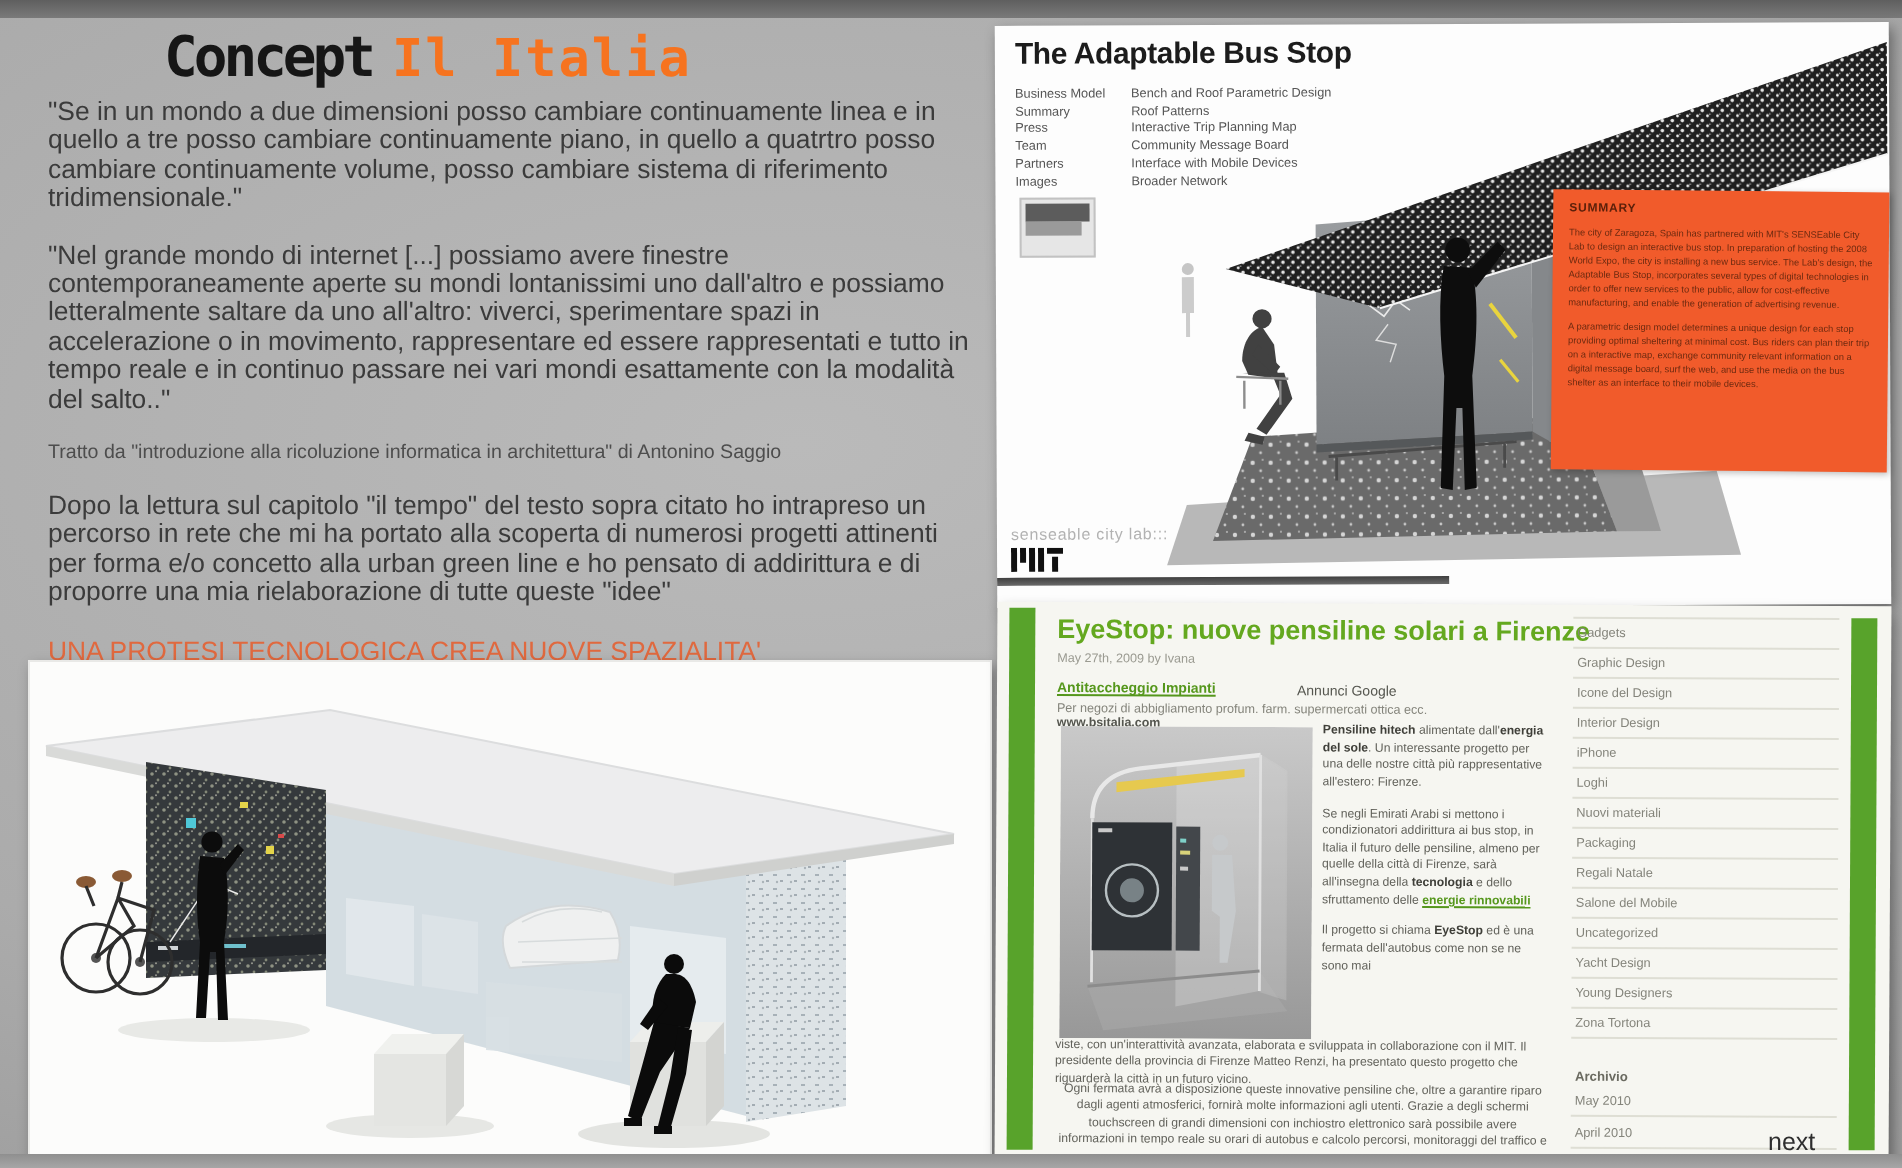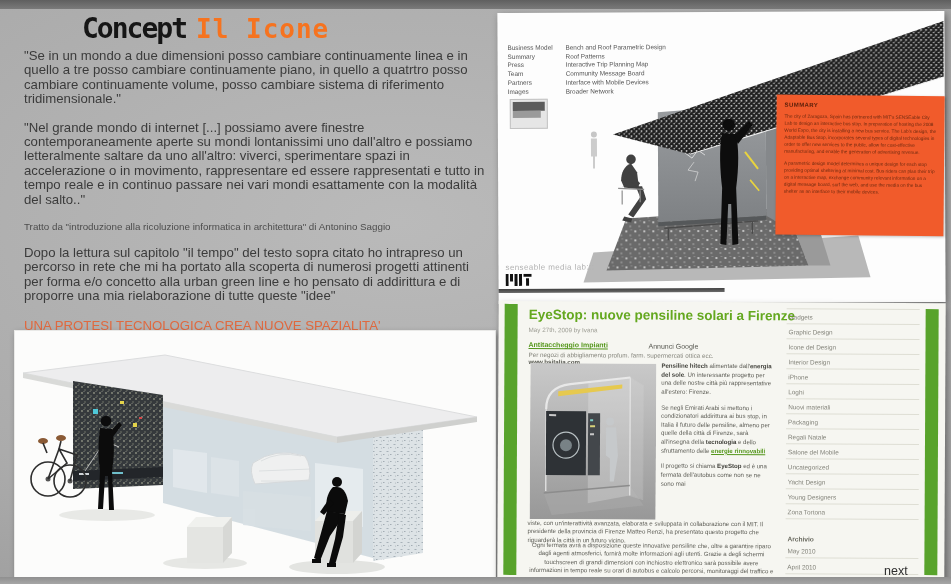--- a/index.html
+++ b/index.html
@@ -81,21 +81,21 @@
   .next{position:absolute;left:884px;top:564px;font-size:12.5px;color:#2e2e2e;cursor:pointer;}
 </style>
 </head>
 <body>
 
 <div class="stage">
   <div class="topbar"></div>
 
   <div class="leftcol">
     <div class="titlerow">
-      <span class="title">Concept</span><span class="subtitle">Il Icone</span>
+      <span class="title">Concept</span><span class="subtitle">Il Italia</span>
     </div>
     <p class="quote">"Se in un mondo a due dimensioni posso cambiare continuamente linea e in quello a tre posso cambiare continuamente piano, in quello a quatrtro posso cambiare continuamente volume, posso cambiare sistema di riferimento tridimensionale."</p>
     <p class="quote">"Nel grande mondo di internet [...] possiamo avere finestre contemporaneamente aperte su mondi lontanissimi uno dall'altro e possiamo letteralmente saltare da uno all'altro: viverci, sperimentare spazi in accelerazione o in movimento, rappresentare ed essere rappresentati e tutto in tempo reale e in continuo passare nei vari mondi esattamente con la modalità del salto.."</p>
     <p class="attr">Tratto da "introduzione alla ricoluzione informatica in architettura" di Antonino Saggio</p>
     <p class="quote">Dopo la lettura sul capitolo "il tempo" del testo sopra citato ho intrapreso un percorso in rete che mi ha portato alla scoperta di numerosi progetti  attinenti  per forma e/o concetto alla urban green line e ho pensato di  addirittura e di proporre una mia rielaborazione di tutte queste "idee"</p>
     <p class="highlight"><span>UNA PROTESI TECNOLOGICA CREA NUOVE SPAZIALITA'</span><br><span>ARCHITETTONICHE è questo il sottotitola0alla base di questo concept</span></p>
   </div>
 
   <div class="render-card">
     <svg width="478" height="250" viewBox="0 0 478 250">
@@ -233,38 +233,39 @@
         <path d="M126,204 l8,2 -1,4 -9,-2 z"></path>
       </g>
       <path d="M120,176 l26,1 M124,178 l0,14 M142,178 l0,12" stroke="#8d8d8d" stroke-width="1.2" fill="none"></path>
 
       <g fill="#0d0d0d">
         <circle cx="231" cy="113" r="6.2"></circle>
         <path d="M224,121 C221,138 222,158 224,176 L222,232 L228,233 L230,192 L233,192 L234,233 L240,232 L238,176 C241,155 241,135 238,122 Z"></path>
         <path d="M236,124 L251,109 L255,113 L240,132 Z"></path>
       </g>
     </svg>
+    <h2 class="bus-title">The Adaptable Bus Stop</h2>
     <div class="bus-menu">
       <div class="bm-row"><span class="bm-label">Business Model</span><span class="bm-value">Bench and Roof Parametric Design</span></div>
       <div class="bm-row"><span class="bm-label">Summary</span><span class="bm-value">Roof Patterns</span></div>
       <div class="bm-row"><span class="bm-label">Press</span><span class="bm-value">Interactive Trip Planning Map</span></div>
       <div class="bm-row"><span class="bm-label">Team</span><span class="bm-value">Community Message Board</span></div>
       <div class="bm-row"><span class="bm-label">Partners</span><span class="bm-value">Interface with Mobile Devices</span></div>
       <div class="bm-row"><span class="bm-label">Images</span><span class="bm-value">Broader Network</span></div>
     </div>
     <div class="thumb">
       <div class="thumb-roof"></div>
       <div class="thumb-mid"></div>
     </div>
     <div class="summary-box">
       <div class="sb-head">SUMMARY</div>
       <p>The city of Zaragoza, Spain has partnered with MIT's SENSEable City Lab to design an interactive bus stop. In preparation of hosting the 2008 World Expo, the city is installing a new bus service. The Lab's design, the Adaptable Bus Stop, incorporates several types of digital technologies in order to offer new services to the public, allow for cost-effective manufacturing, and enable the generation of advertising revenue.</p>
       <p>A parametric design model determines a unique design for each stop providing optimal sheltering at minimal cost. Bus riders can plan their trip on a interactive map, exchange community relevant information on a digital message board, surf the web, and use the media on the bus shelter as an interface to their mobile devices.</p>
     </div>
-    <div class="lab-line">senseable media lab:::</div>
+    <div class="lab-line">senseable city lab:::</div>
     <svg class="mit-logo" width="27" height="13" viewBox="0 0 27 13">
       <rect x="0" y="0" width="3" height="12" fill="#111"></rect>
       <rect x="4.5" y="0" width="3" height="7.5" fill="#111"></rect>
       <rect x="9" y="0" width="3" height="12" fill="#111"></rect>
       <rect x="13.5" y="0" width="3" height="12" fill="#111"></rect>
       <rect x="18" y="0" width="8" height="3" fill="#111"></rect>
       <rect x="20.5" y="4.5" width="3" height="7.5" fill="#111"></rect>
     </svg>
     <div class="bus-divider"></div>
   </div>

